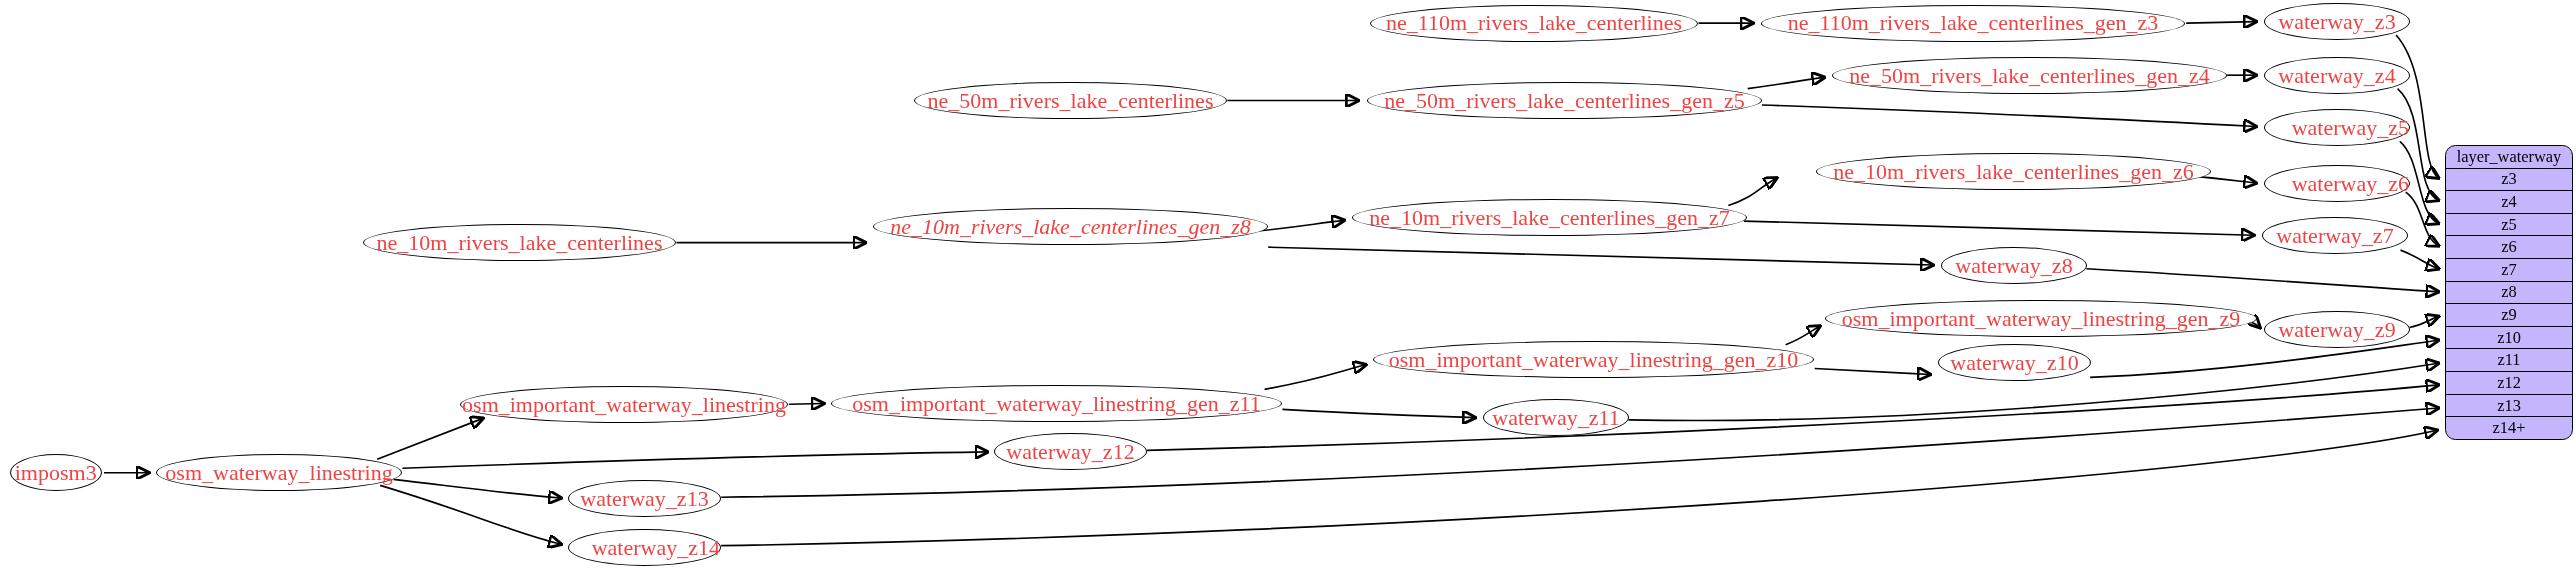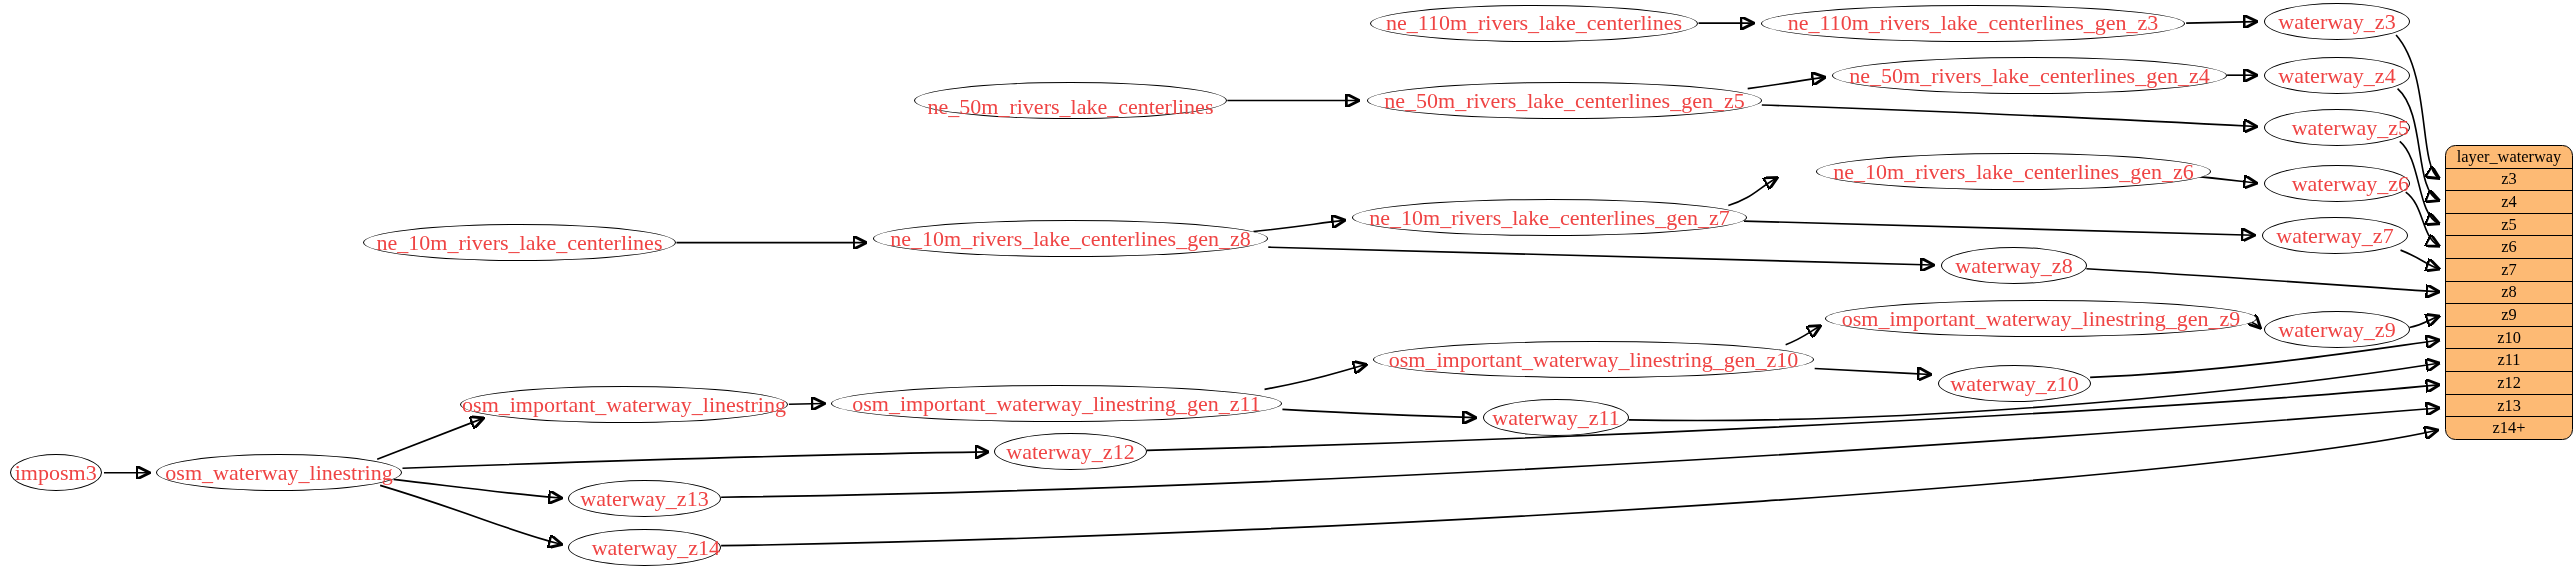--- a/index.html
+++ b/index.html
@@ -6,21 +6,21 @@
   body{width:2576px;height:568px;overflow:hidden;
        font-family:"Liberation Serif","DejaVu Serif",serif;}
   #canvas{position:relative;width:2576px;height:568px;background:#ffffff;}
   #edges{position:absolute;left:0;top:0;width:2576px;height:568px;}
   #edges path{fill:none;stroke:#000000;stroke-width:2.2;}
   .node{position:absolute;display:flex;align-items:center;justify-content:center;
         background:#ffffff;border:1.6px solid #000000;border-radius:50%;
         box-sizing:border-box;z-index:2;}
   .node span{font-size:22px;color:#ef4444;white-space:nowrap;line-height:1;}
   .record{position:absolute;display:flex;flex-direction:column;
-          background:#fdba74;border:1.6px solid #000000;border-radius:10.4px;
+          background:#c4b5fd;border:1.6px solid #000000;border-radius:10.4px;
           box-sizing:border-box;overflow:hidden;z-index:3;}
   .record-title,.record-row{flex:1;display:flex;align-items:center;justify-content:center;
           font-size:16.4px;color:#000000;white-space:nowrap;}
   .record-title{border-bottom:1.6px solid #000000;}
   .record-row + .record-row{border-top:1.2px solid #000000;}
 </style>
 </head>
 <body>
 
 <div id="canvas">
@@ -85,33 +85,33 @@
     </div>
   <div class="node" style="left:1825px;top:300px;width:432px;height:37px;">
       <span>osm_important_waterway_linestring_gen_z9</span>
     </div>
   <div class="node" style="left:1370px;top:4.5px;width:328px;height:37px;">
       <span>ne_110m_rivers_lake_centerlines</span>
     </div>
   <div class="node" style="left:1761px;top:4.5px;width:424px;height:37px;">
       <span>ne_110m_rivers_lake_centerlines_gen_z3</span>
     </div>
-  <div class="node" style="left:914px;top:82px;width:313px;height:37px;align-items:flex-end;">
+  <div class="node" style="left:914px;top:82px;width:313px;height:37px;">
       <span>ne_50m_rivers_lake_centerlines</span>
     </div>
   <div class="node" style="left:1367px;top:82px;width:395px;height:37px;">
       <span>ne_50m_rivers_lake_centerlines_gen_z5</span>
     </div>
   <div class="node" style="left:1832px;top:57px;width:395px;height:37px;">
       <span>ne_50m_rivers_lake_centerlines_gen_z4</span>
     </div>
   <div class="node" style="left:363px;top:224px;width:313px;height:37px;">
       <span>ne_10m_rivers_lake_centerlines</span>
     </div>
-  <div class="node" style="left:873px;top:220px;width:395px;height:37px;">
+  <div class="node" style="left:873px;top:208px;width:395px;height:37px;font-style:italic;">
       <span>ne_10m_rivers_lake_centerlines_gen_z8</span>
     </div>
   <div class="node" style="left:1352px;top:199px;width:395px;height:37px;">
       <span>ne_10m_rivers_lake_centerlines_gen_z7</span>
     </div>
   <div class="node" style="left:1816px;top:153px;width:395px;height:37px;">
       <span>ne_10m_rivers_lake_centerlines_gen_z6</span>
     </div>
   <div class="node" style="left:2264px;top:3px;width:146px;height:37px;">
       <span>waterway_z3</span>
@@ -127,21 +127,21 @@
     </div>
   <div class="node" style="left:2262px;top:217px;width:146px;height:37px;">
       <span>waterway_z7</span>
     </div>
   <div class="node" style="left:1941px;top:247px;width:146px;height:37px;justify-content:center;">
       <span>waterway_z8</span>
     </div>
   <div class="node" style="left:2264px;top:311px;width:146px;height:37px;">
       <span>waterway_z9</span>
     </div>
-  <div class="node" style="left:1938px;top:365px;width:153px;height:37px;">
+  <div class="node" style="left:1938px;top:344px;width:153px;height:37px;">
       <span>waterway_z10</span>
     </div>
   <div class="node" style="left:1483px;top:399px;width:146px;height:37px;">
       <span>waterway_z11</span>
     </div>
   <div class="node" style="left:994px;top:433px;width:153px;height:37px;">
       <span>waterway_z12</span>
     </div>
   <div class="node" style="left:568px;top:480px;width:153px;height:37px;">
       <span>waterway_z13</span>

